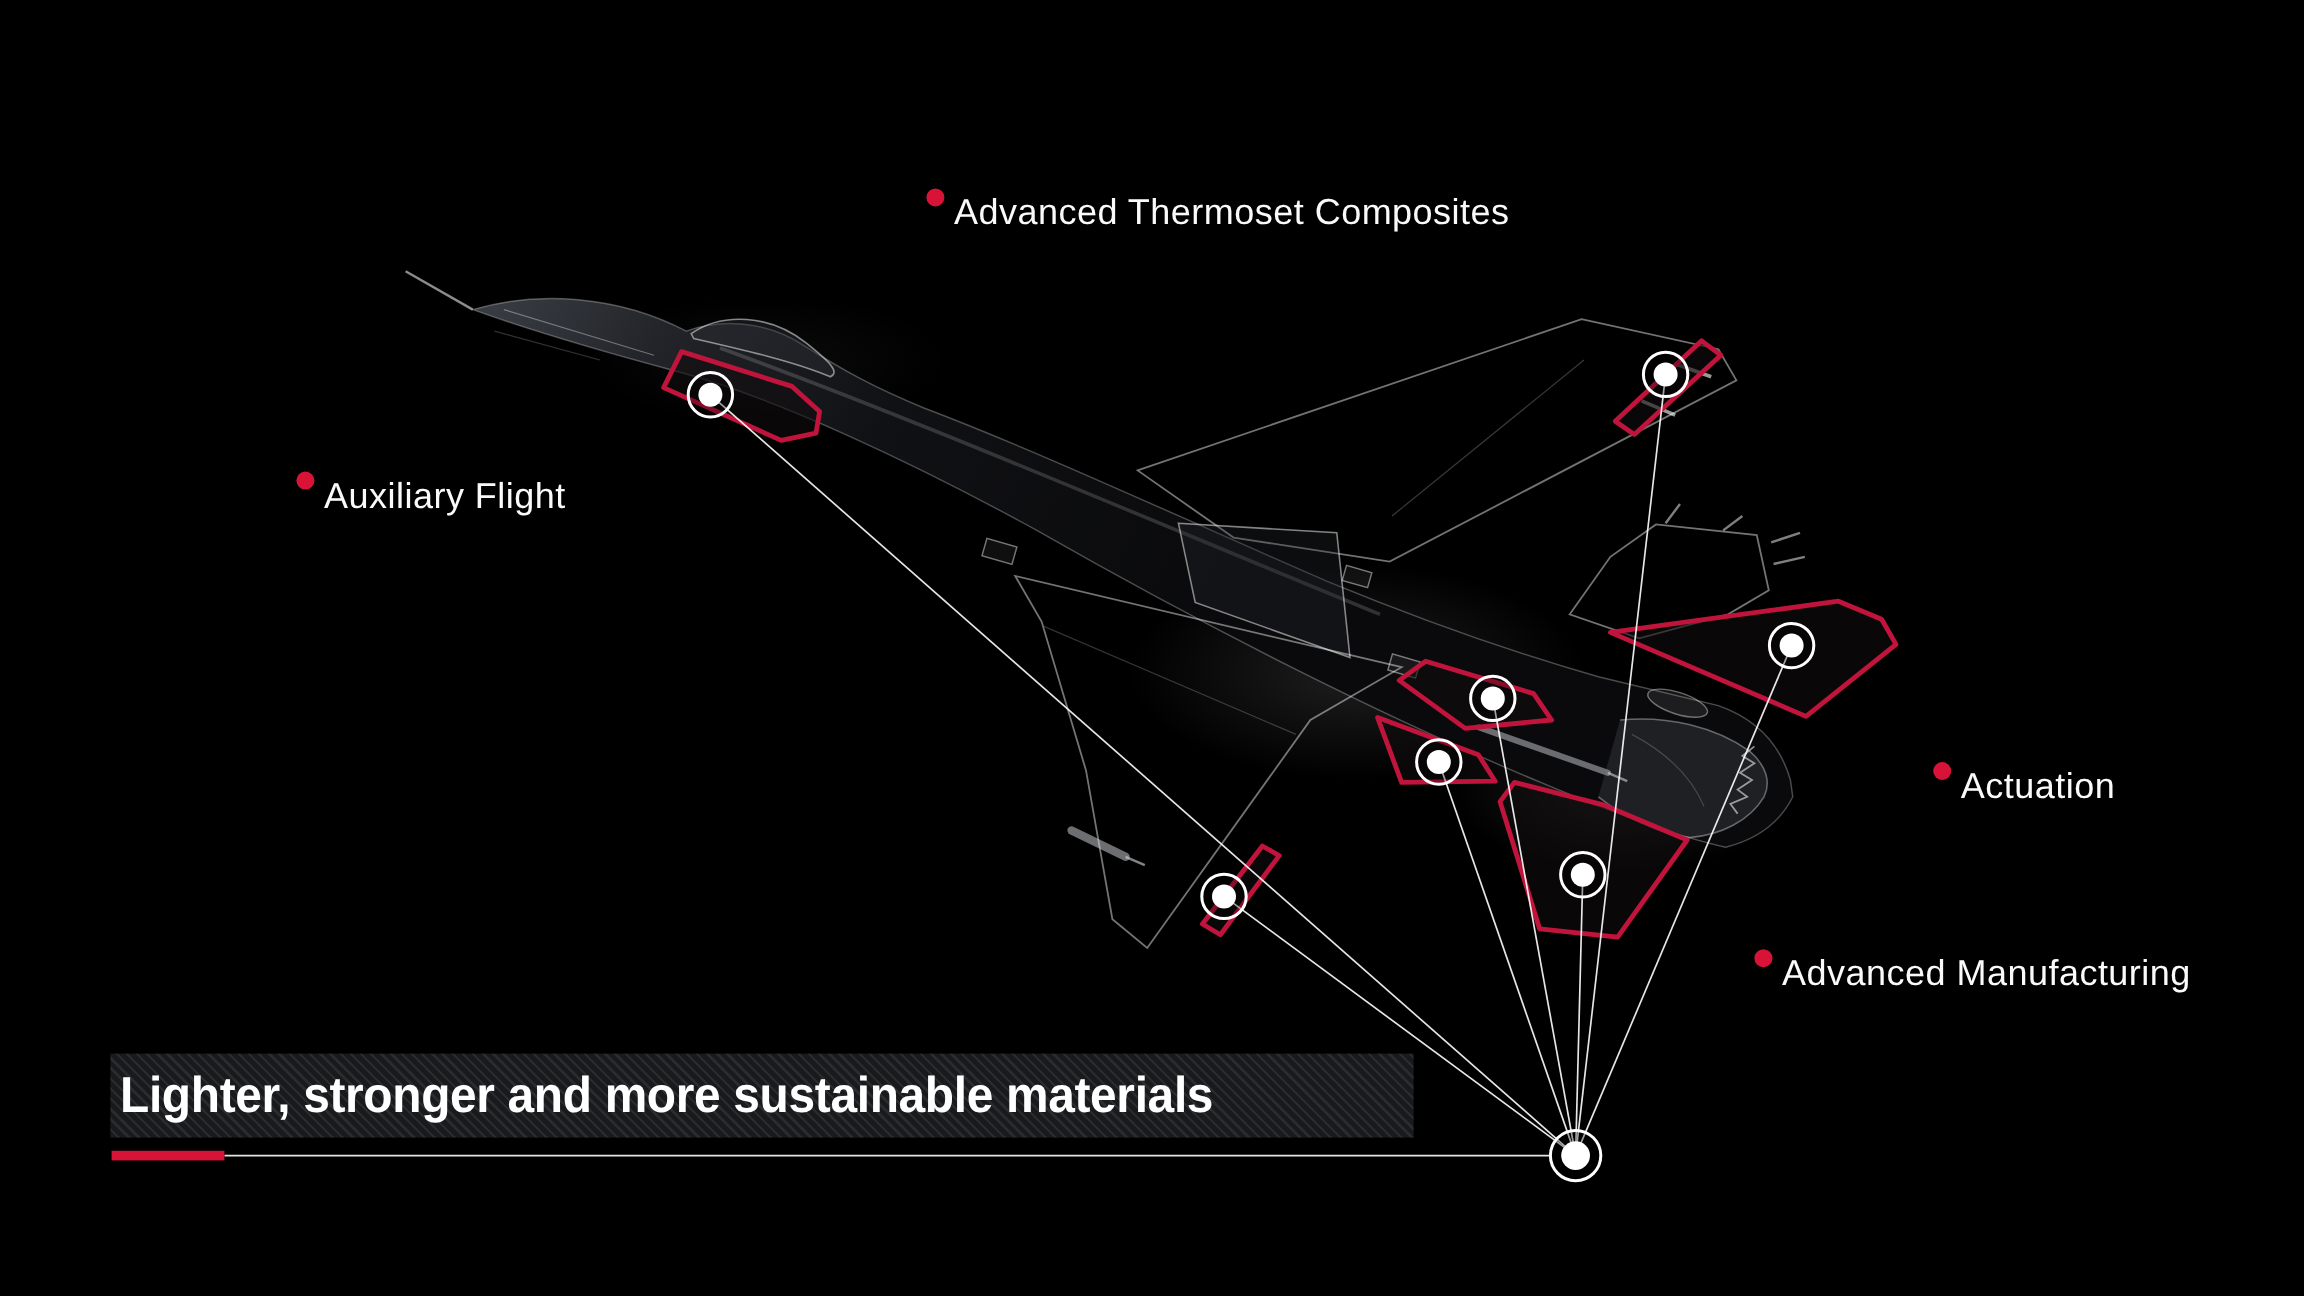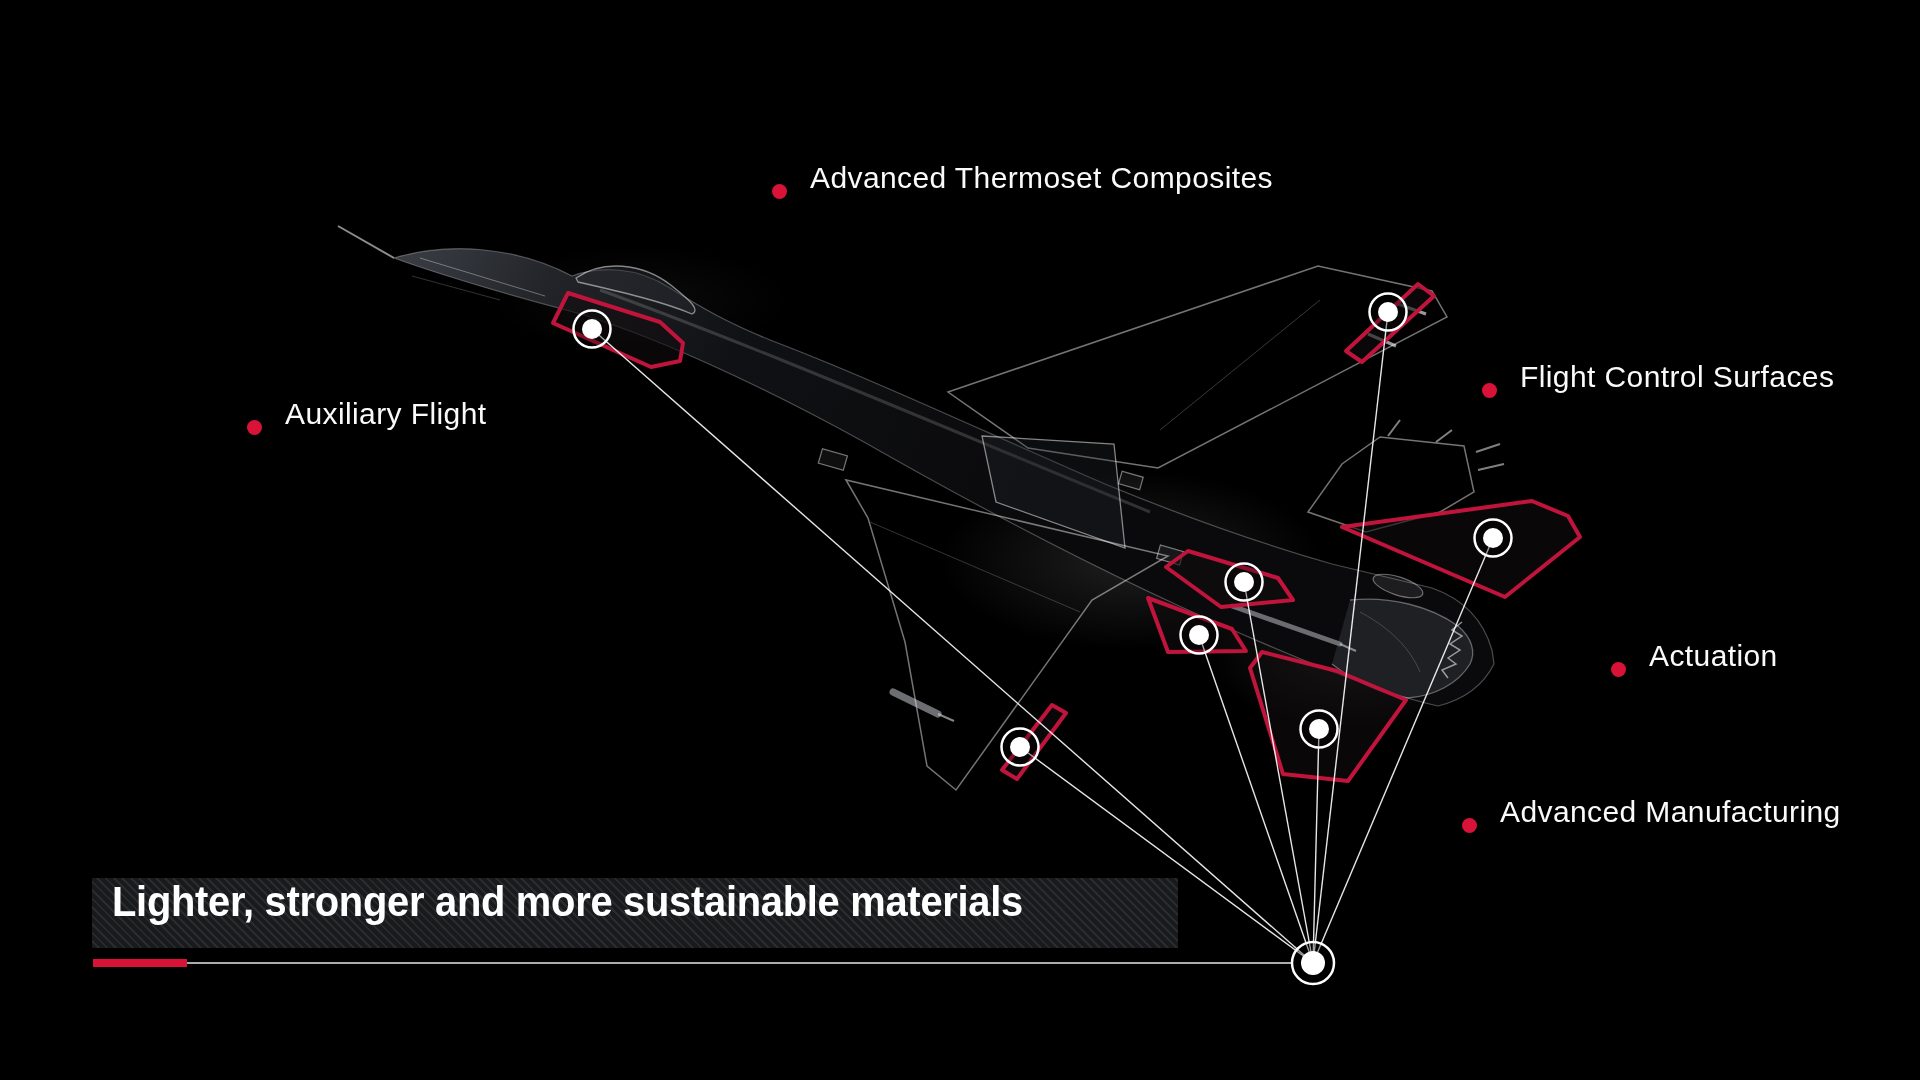--- a/index.html
+++ b/index.html
@@ -13,22 +13,22 @@
   }
   .stage svg.canvas {
     position: absolute;
     left: 0; top: 0;
     width: 1920px; height: 1080px;
   }
   
   .callout {
     position: absolute;
     display: flex;
-    align-items: flex-end;
-    gap: 23px;
+    align-items: flex-start;
+    gap: 8px;
     color: var(--text, #fafafa);
     font-size: 30px;
     letter-spacing: 0.4px;
     white-space: nowrap;
     line-height: 42px;
   }
   .callout .bullet {
     width: 15px; height: 15px;
     border-radius: 50%;
     background: var(--accent, #d81337);
@@ -40,21 +40,22 @@
   .callout-lnd { left: 489px;  top: 601px; }
   .callout-act { left: 1611px; top: 635px; }
   .callout-add { left: 1462px; top: 791px; }
   
   .banner {
     position: absolute;
     left: 92px; top: 878px;
     width: 1086px; height: 70px;
     background: repeating-linear-gradient(45deg, #191a1c 0px, #191a1c 4px, #292b2e 4px, #292b2e 6px);
     display: flex;
-    padding-left: 20px;
+    align-items: center;
+    padding-left: 8px;
     box-sizing: border-box;
   }
   .banner-text {
     color: #ffffff;
     font-size: 42px;
     font-weight: 700;
     letter-spacing: -0.3px;
     transform: scaleX(0.95);
     transform-origin: left center;
     white-space: nowrap;
@@ -208,24 +209,20 @@
           <circle cx="1313" cy="963" r="21" fill="rgba(0,0,0,0.3)" stroke="#ffffff" stroke-width="2.5"></circle>
           <circle cx="1313" cy="963" r="12" fill="#ffffff"></circle>
         </g>
       </g>
   </svg>
 
   <div class="callout callout-atc">
     <span class="bullet"></span>
     <span class="callout-text">Advanced Thermoset Composites</span>
   </div>
-  <div class="callout callout-fcs">
-    <span class="bullet"></span>
-    <span class="callout-text">Flight Control Surfaces</span>
-  </div>
   <div class="callout callout-aux">
     <span class="bullet"></span>
     <span class="callout-text">Auxiliary Flight</span>
   </div>
   <div class="callout callout-act">
     <span class="bullet"></span>
     <span class="callout-text">Actuation</span>
   </div>
   <div class="callout callout-add">
     <span class="bullet"></span>

